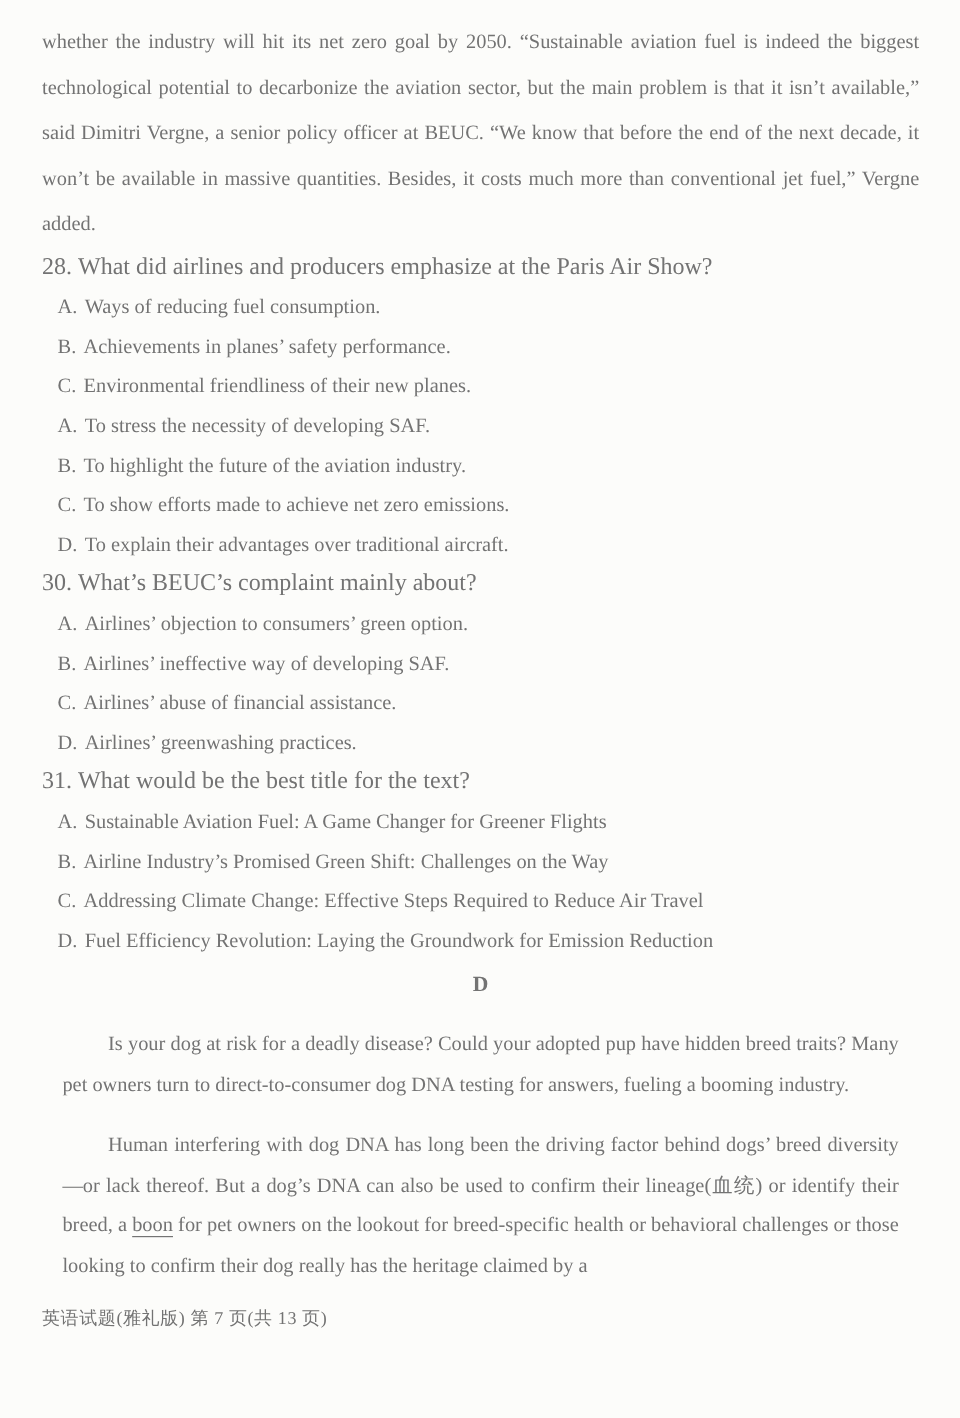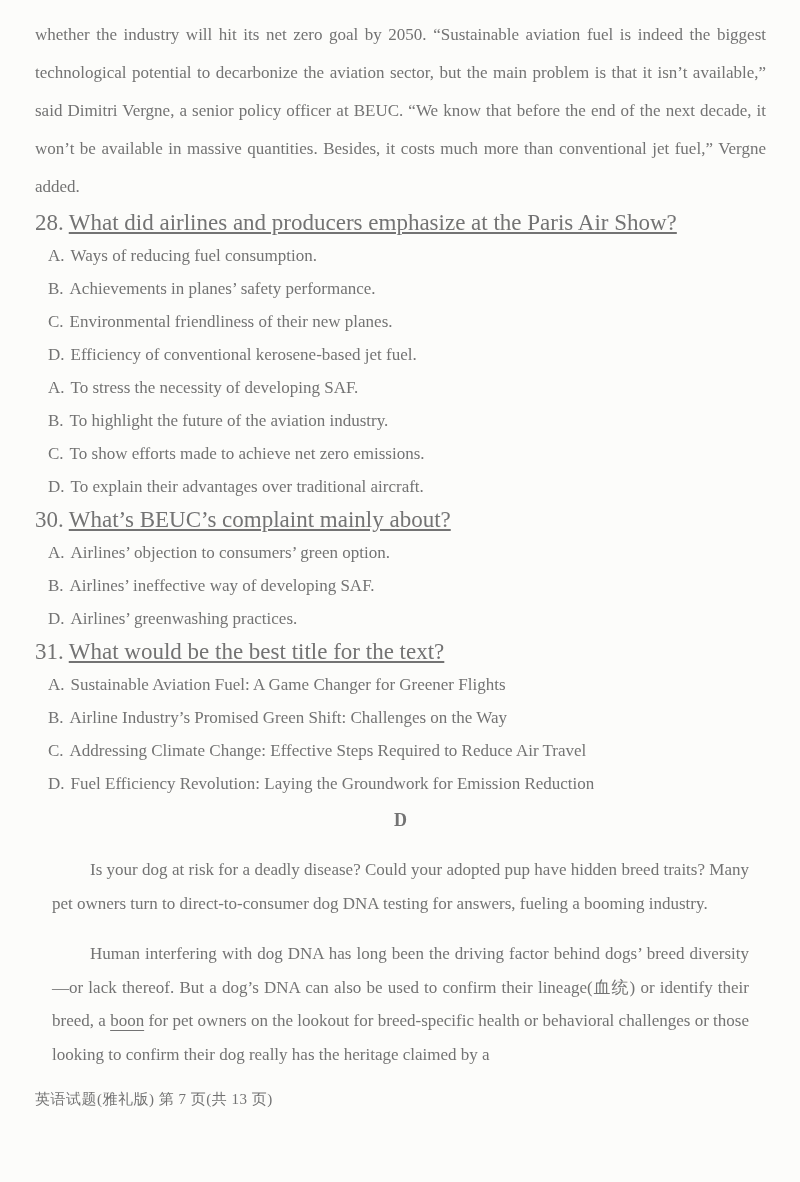--- a/index.html
+++ b/index.html
@@ -20,24 +20,23 @@
     overflow: hidden;
   }
   .top-para {
     margin: 0;
     font-size: 17px;
     line-height: 38px;
     text-align: justify;
   }
   .question { margin: 0; }
   .q-line {
-    font-size: 23px;
+    font-size: 20px;
     line-height: 33px;
     white-space: nowrap;
-    text-decoration: underline;
   }
   .q-num {
     display: inline-block;
     margin-right: 5px;
   }
   .opt {
     margin-left: 13px;
     font-size: 17px;
     line-height: 33px;
     white-space: nowrap;
@@ -85,23 +84,20 @@
     </div>
     <div class="opt">
       <span class="opt-label">A.</span><span>Ways of reducing fuel consumption.</span>
     </div>
     <div class="opt">
       <span class="opt-label">B.</span><span>Achievements in planes’ safety performance.</span>
     </div>
     <div class="opt">
       <span class="opt-label">C.</span><span>Environmental friendliness of their new planes.</span>
     </div>
-    <div class="opt">
-      <span class="opt-label">D.</span><span>Efficiency of conventional kerosene-based jet fuel.</span>
-    </div>
   </div>
 
   <div class="question">
     <div class="opt">
       <span class="opt-label">A.</span><span>To stress the necessity of developing SAF.</span>
     </div>
     <div class="opt">
       <span class="opt-label">B.</span><span>To highlight the future of the aviation industry.</span>
     </div>
     <div class="opt">
@@ -114,20 +110,23 @@
 
   <div class="question">
     <div class="q-line">
       <span class="q-num">30.</span><span>What’s BEUC’s complaint mainly about?</span>
     </div>
     <div class="opt">
       <span class="opt-label">A.</span><span>Airlines’ objection to consumers’ green option.</span>
     </div>
     <div class="opt">
       <span class="opt-label">B.</span><span>Airlines’ ineffective way of developing SAF.</span>
+    </div>
+    <div class="opt">
+      <span class="opt-label">C.</span><span>Airlines’ abuse of financial assistance.</span>
     </div>
     <div class="opt">
       <span class="opt-label">D.</span><span>Airlines’ greenwashing practices.</span>
     </div>
   </div>
 
   <div class="question">
     <div class="q-line">
       <span class="q-num">31.</span><span>What would be the best title for the text?</span>
     </div>

